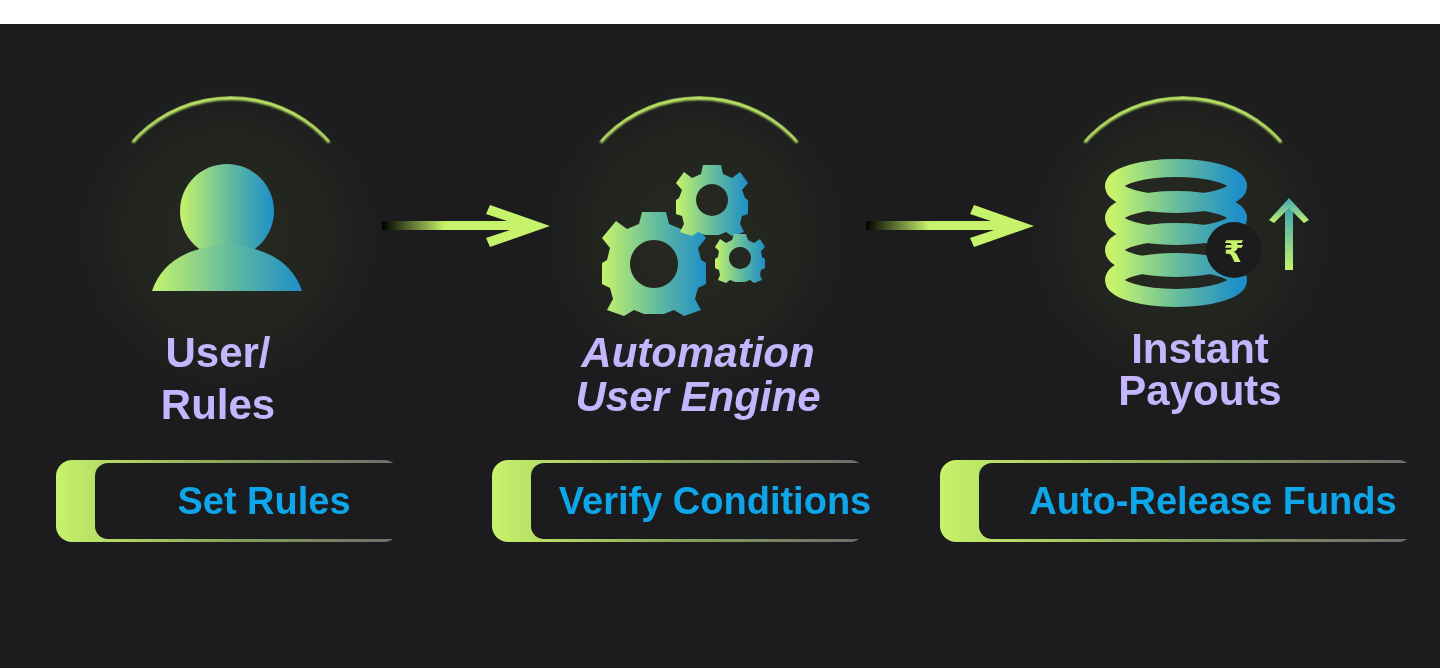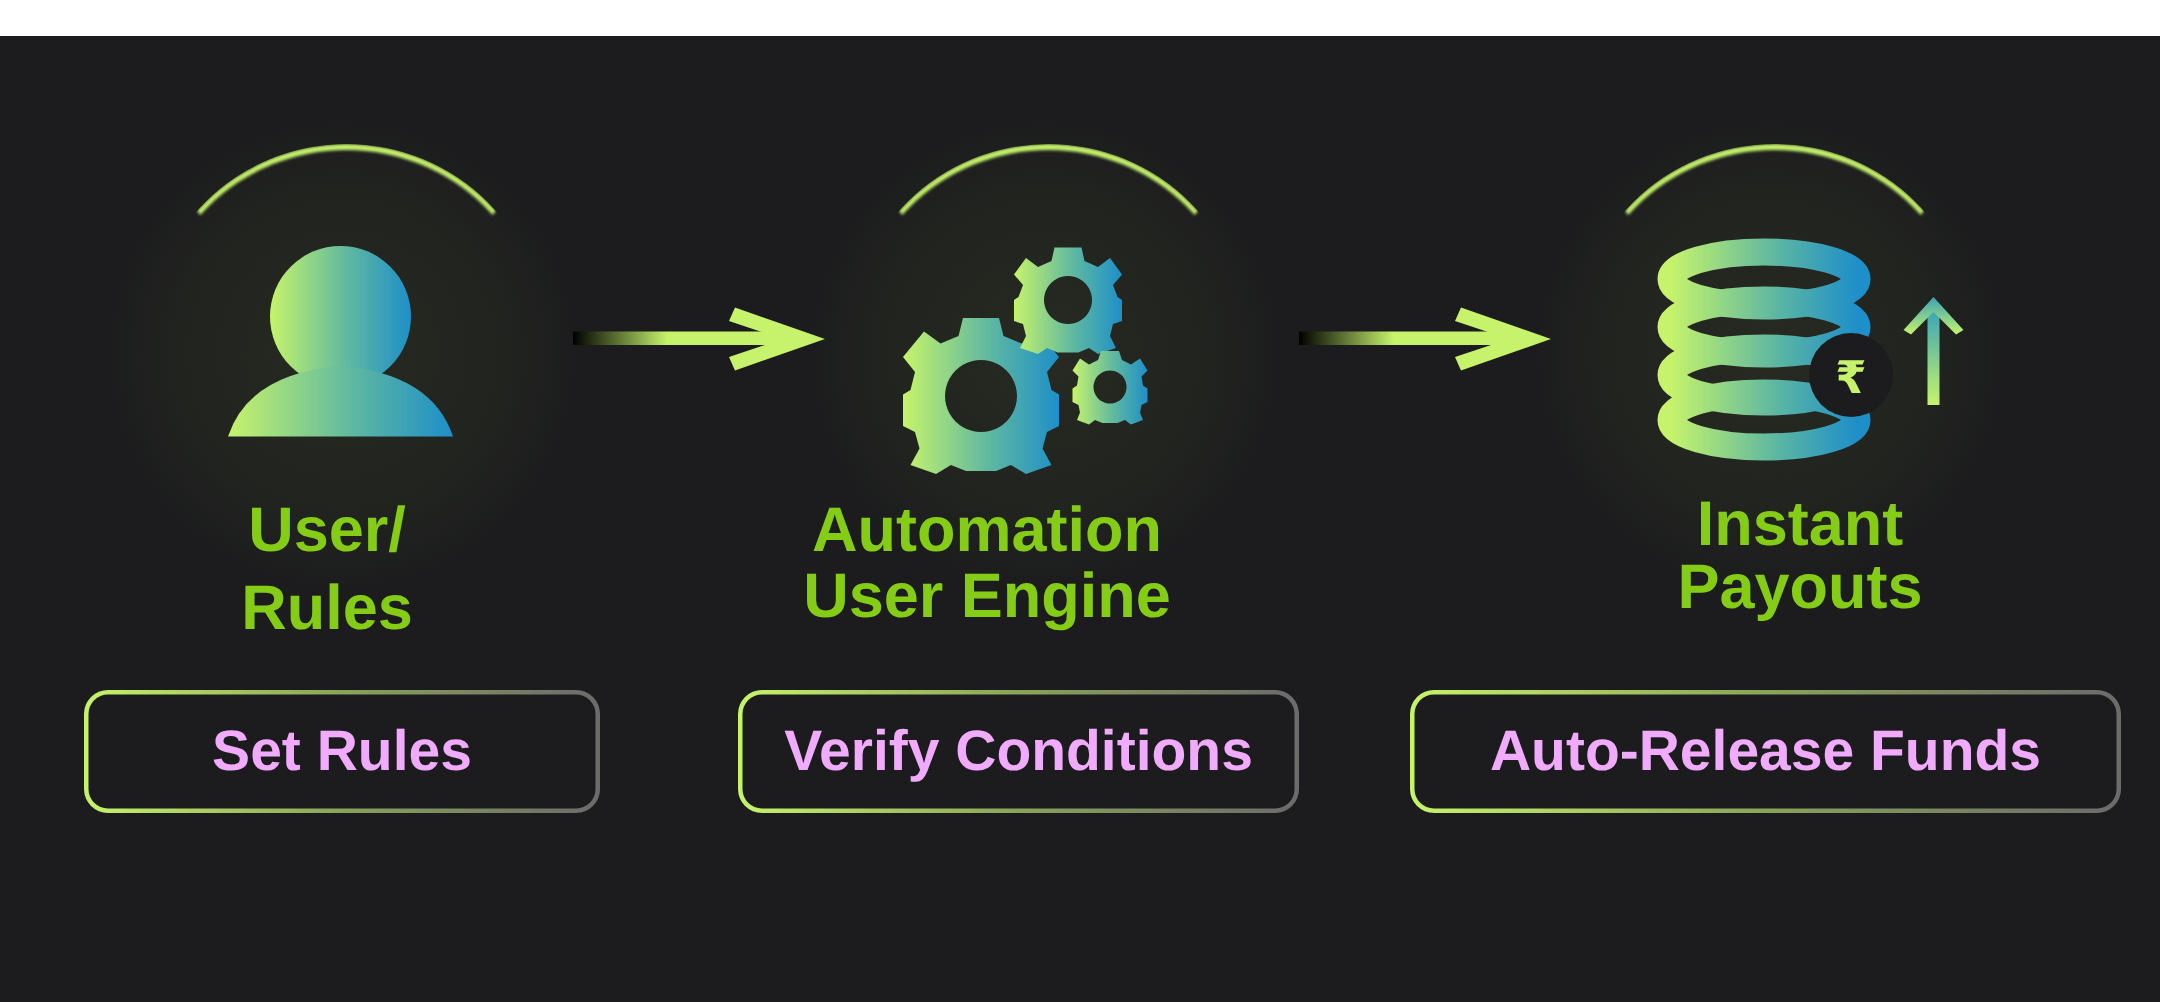--- a/index.html
+++ b/index.html
@@ -6,25 +6,25 @@
   body{width:1440px;height:668px;background:#ffffff;overflow:hidden;position:relative;font-family:"Liberation Sans",sans-serif;}
   .canvas{position:absolute;left:0;top:24px;width:1440px;height:644px;background:#1c1c1e;}
   .node{position:absolute;}
   .halo{position:absolute;width:320px;height:320px;border-radius:50%;
     background:radial-gradient(circle at 50% 50%, rgba(60,70,40,0.35) 0%, rgba(50,60,35,0.25) 45%, rgba(28,28,30,0) 70%);}
   .arc{position:absolute;width:260px;height:260px;border-radius:50%;
     border-top:4px solid #c6f36b;border-left:3px solid rgba(198,243,107,0.0);border-right:3px solid rgba(198,243,107,0.0);
     filter:blur(1.2px);
     -webkit-mask:linear-gradient(#000 0%, #000 30%, transparent 55%);
     mask:linear-gradient(#000 0%, #000 30%, transparent 55%);}
-  .title{position:absolute;color:#84cc16;font-weight:700;font-size:42px;line-height:46px;text-align:center;width:400px;}
+  .title{position:absolute;color:#c4b5fd;font-weight:700;font-size:42px;line-height:46px;text-align:center;width:400px;}
   .pill{position:absolute;height:82px;border-radius:16px;padding:3px;box-sizing:border-box;
     background:linear-gradient(90deg,#c6f36b 0%, #8aa35a 50%, #6b6b6b 100%);}
   .pill-inner{width:100%;height:100%;border-radius:13px;background:#1c1c1e;display:flex;align-items:center;justify-content:center;
-    color:#f0abfc;font-weight:700;font-size:38px;}
+    color:#0ea5e9;font-weight:700;font-size:38px;margin-left:36px;}
   svg{position:absolute;overflow:visible;}
 </style>
 </head>
 <body>
 
 <div class="canvas">
 
   <svg width="0" height="0" style="position:absolute">
     <defs>
       <linearGradient id="gBlue" x1="0" y1="0" x2="1" y2="0">
@@ -75,21 +75,21 @@
       </g>
 
       <g transform="translate(112,38)">
         <path fill="url(#gBlue)" fill-rule="evenodd" d="M-9 -35 L9 -35 L11 -26 L20 -22 L28 -28 L36 -17 L30 -10 L33 -2 L36 0 L36 14 L30 16 L28 24 L32 32 L20 36 L14 32 L7 35 L-7 35 L-14 32 L-20 36 L-32 32 L-28 24 L-30 16 L-36 14 L-36 0 L-33 -2 L-30 -10 L-36 -17 L-28 -28 L-20 -22 L-11 -26 Z M0 -16 A16 16 0 1 0 0.01 -16 Z"></path>
       </g>
 
       <g transform="translate(140,96)">
         <path fill="url(#gBlue)" fill-rule="evenodd" d="M-6 -24 L6 -24 L8 -18 L14 -15 L20 -19 L25 -11 L21 -7 L22 -1 L25 1 L25 10 L21 12 L20 17 L22 22 L14 25 L10 22 L5 24 L-5 24 L-10 22 L-14 25 L-22 22 L-20 17 L-21 12 L-25 10 L-25 1 L-22 -1 L-21 -7 L-25 -11 L-20 -19 L-14 -15 L-8 -18 Z M0 -11 A11 11 0 1 0 0.01 -11 Z"></path>
       </g>
     </svg>
-    <div class="title" style="left:458px;top:306px;">
+    <div class="title" style="left:498px;top:306px;font-style:italic;">
       <div>Automation</div>
       <div style="margin-top:-2px;">User Engine</div>
     </div>
     <div class="pill" style="left:492px;top:436px;width:374px;">
       <div class="pill-inner">Verify Conditions</div>
     </div>
   </div>
 
   <svg width="170" height="50" style="left:866px;top:178px;">
     <rect x="0" y="19" width="140" height="9" fill="url(#gArrow)"></rect>

